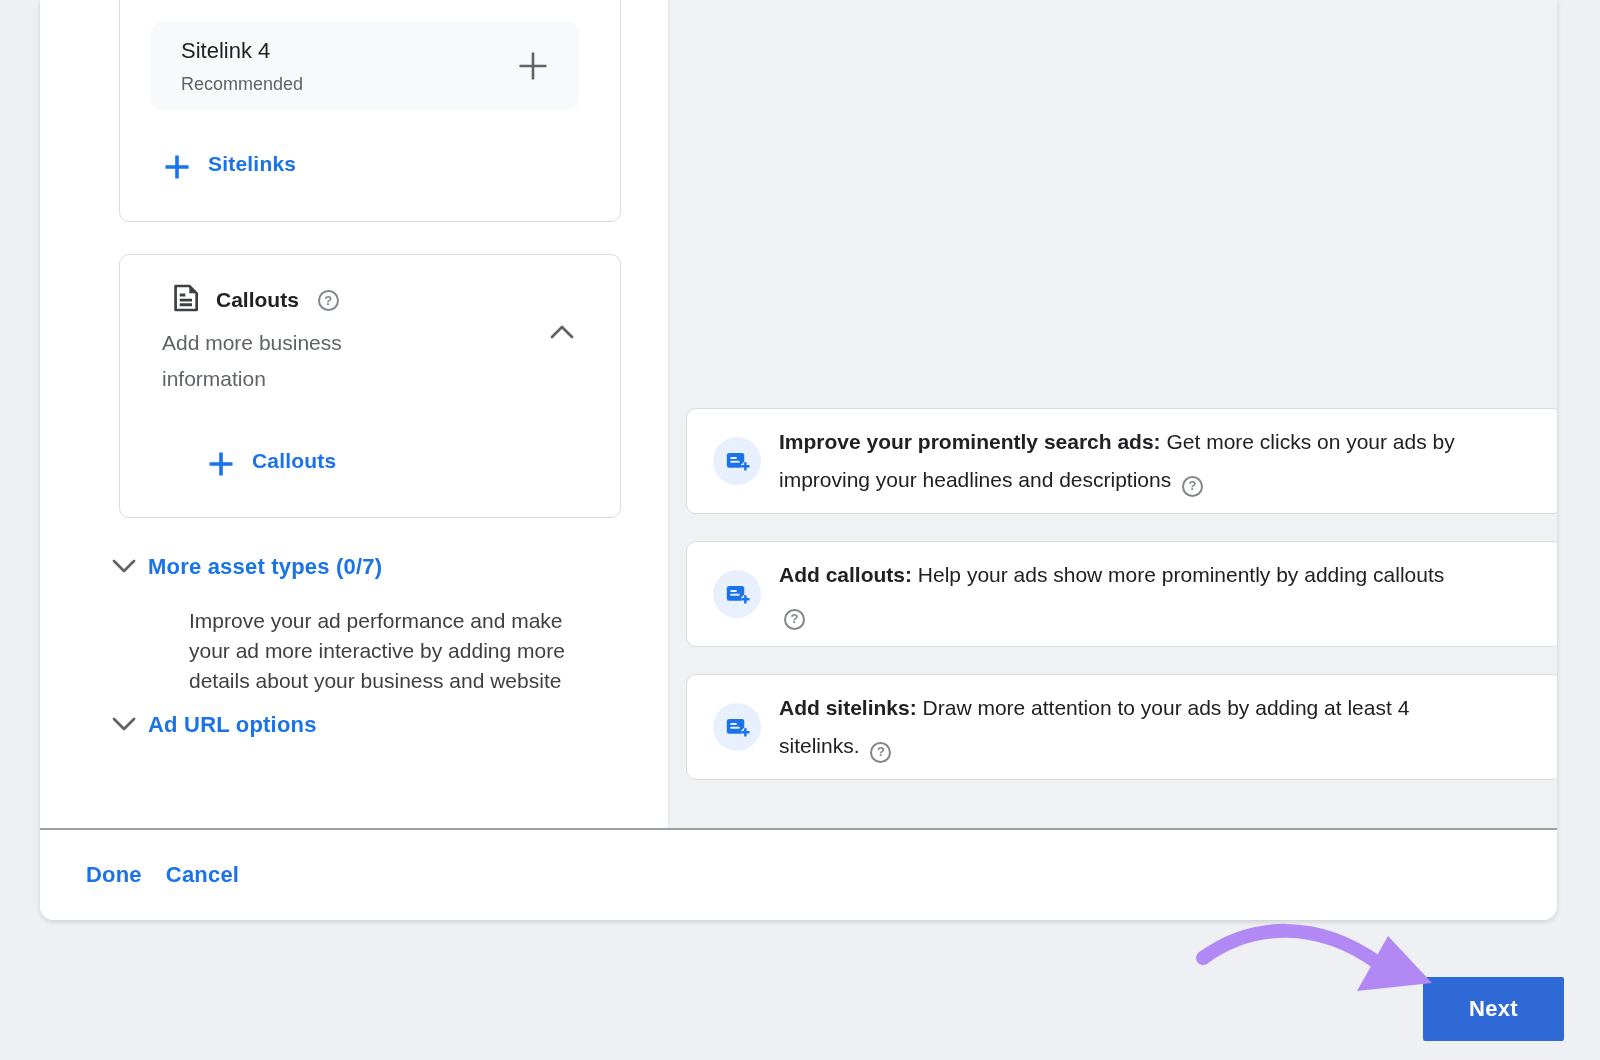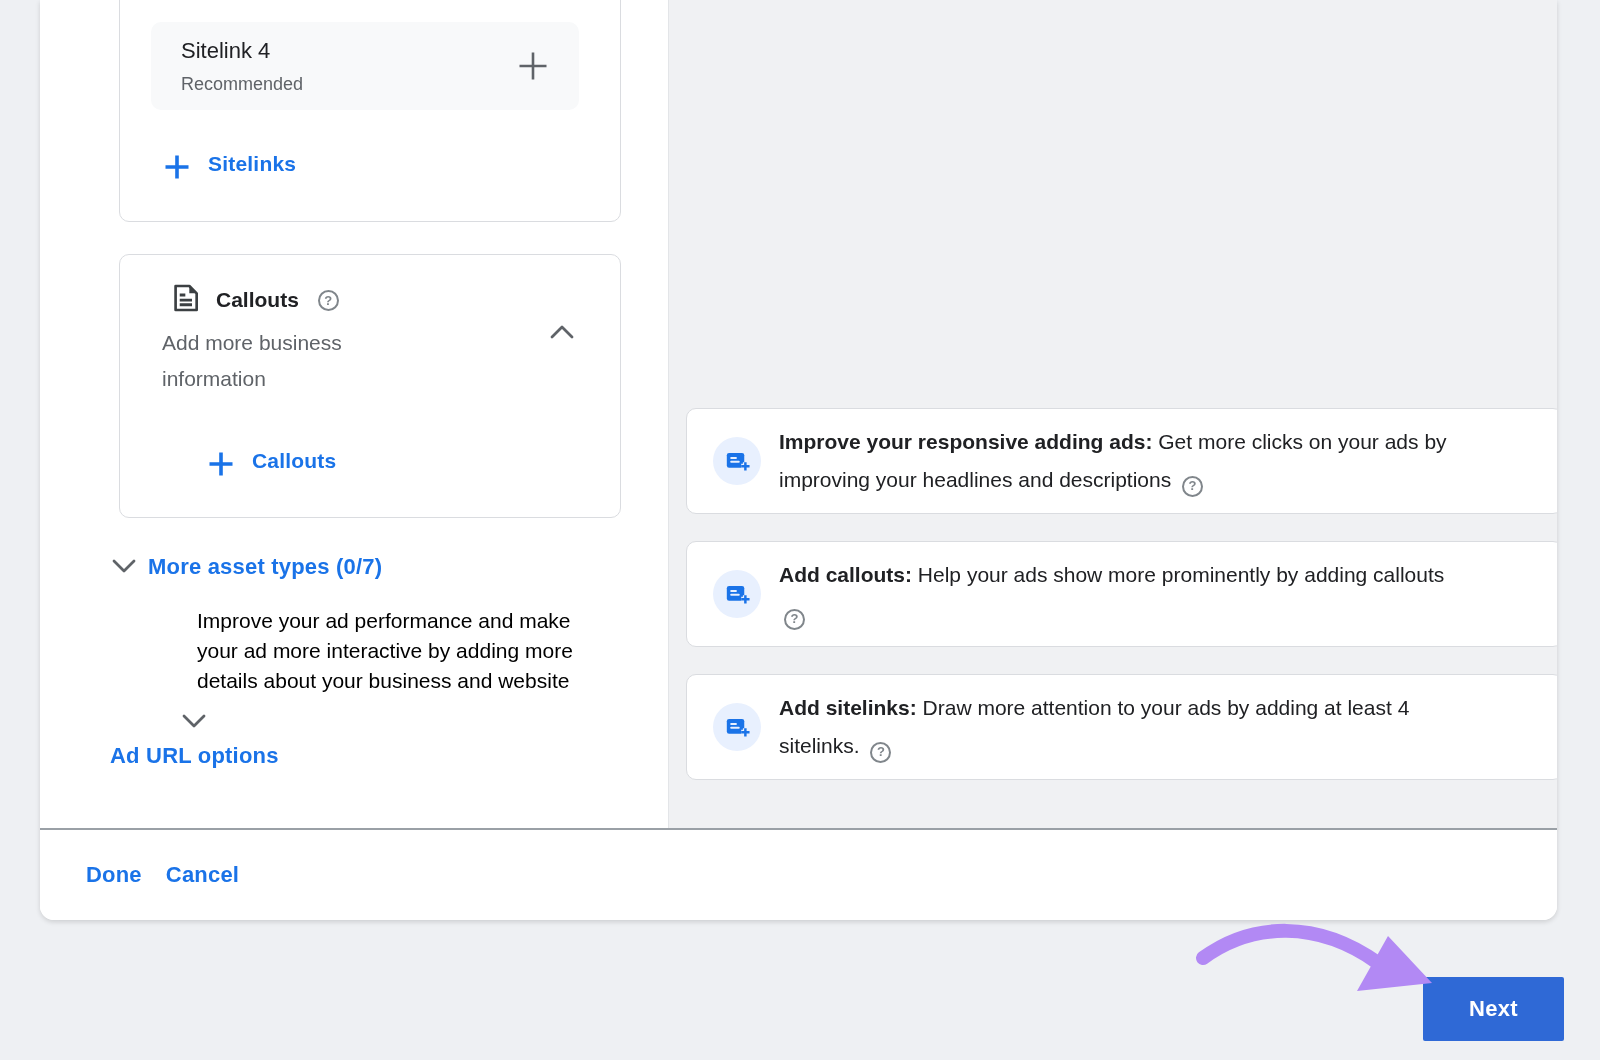--- a/index.html
+++ b/index.html
@@ -63,25 +63,25 @@
     vertical-align:-3px; margin-left:5px; flex:none; cursor:pointer;
   }
   .help-circle i { font-style:normal; }
 
   .expander {
     position:absolute; display:flex; align-items:center; gap:10px;
     background:none; border:none; cursor:pointer;
   }
   .expander .lbl { font-size:22px; font-weight:bold; color:#1a73e8; letter-spacing:.2px; }
   .expander-assets { left:34px; top:554px; }
-  .expander-adurl { left:34px; top:712px;flex-direction:column; }
+  .expander-adurl { left:34px; top:712px; }
 
   .assets-desc {
     position:absolute; left:113px; top:606px; width:480px;
-    font-size:21px; line-height:30px; color:#000000; white-space:pre-line;margin-left:8px;
+    font-size:21px; line-height:30px; color:#404040; white-space:pre-line;
   }
 
   
   .sugg-card {
     position:absolute; left:17px; width:877px; height:106px;
     background:#fff; border:1px solid #dadce0; border-radius:10px;
     display:flex; align-items:center; padding-left:26px; cursor:pointer;
   }
   .sugg-icon {
     width:48px; height:48px; border-radius:50%; background:#e8f0fe;
@@ -200,21 +200,21 @@
           <span class="sugg-icon">
             <svg width="27" height="27" viewBox="0 0 24 24">
               <rect x="2.5" y="4.5" width="15.5" height="13" rx="2" fill="#1a73e8"></rect>
               <rect x="5.5" y="8" width="6" height="1.8" rx=".9" fill="#e8f0fe"></rect>
               <rect x="5.5" y="11.4" width="8.5" height="1.8" rx=".9" fill="#e8f0fe"></rect>
               <path d="M19 12.6v7.4M15.3 16.3h7.4" stroke="#e8f0fe" stroke-width="4.4" fill="none"></path>
               <path d="M19 12.6v7.4M15.3 16.3h7.4" stroke="#1a73e8" stroke-width="2.2" fill="none"></path>
             </svg>
           </span>
           <p class="sugg-text">
-            <strong>Improve your responsive adding ads:</strong>
+            <strong>Improve your prominently search ads:</strong>
             <span>Get more clicks on your ads by improving your headlines and descriptions</span>
             <span class="help-circle">
                 <i>?</i>
               </span>
           </p>
         </div>
 
         <div class="sugg-card" style="top:541px">
           <span class="sugg-icon">
             <svg width="27" height="27" viewBox="0 0 24 24">

